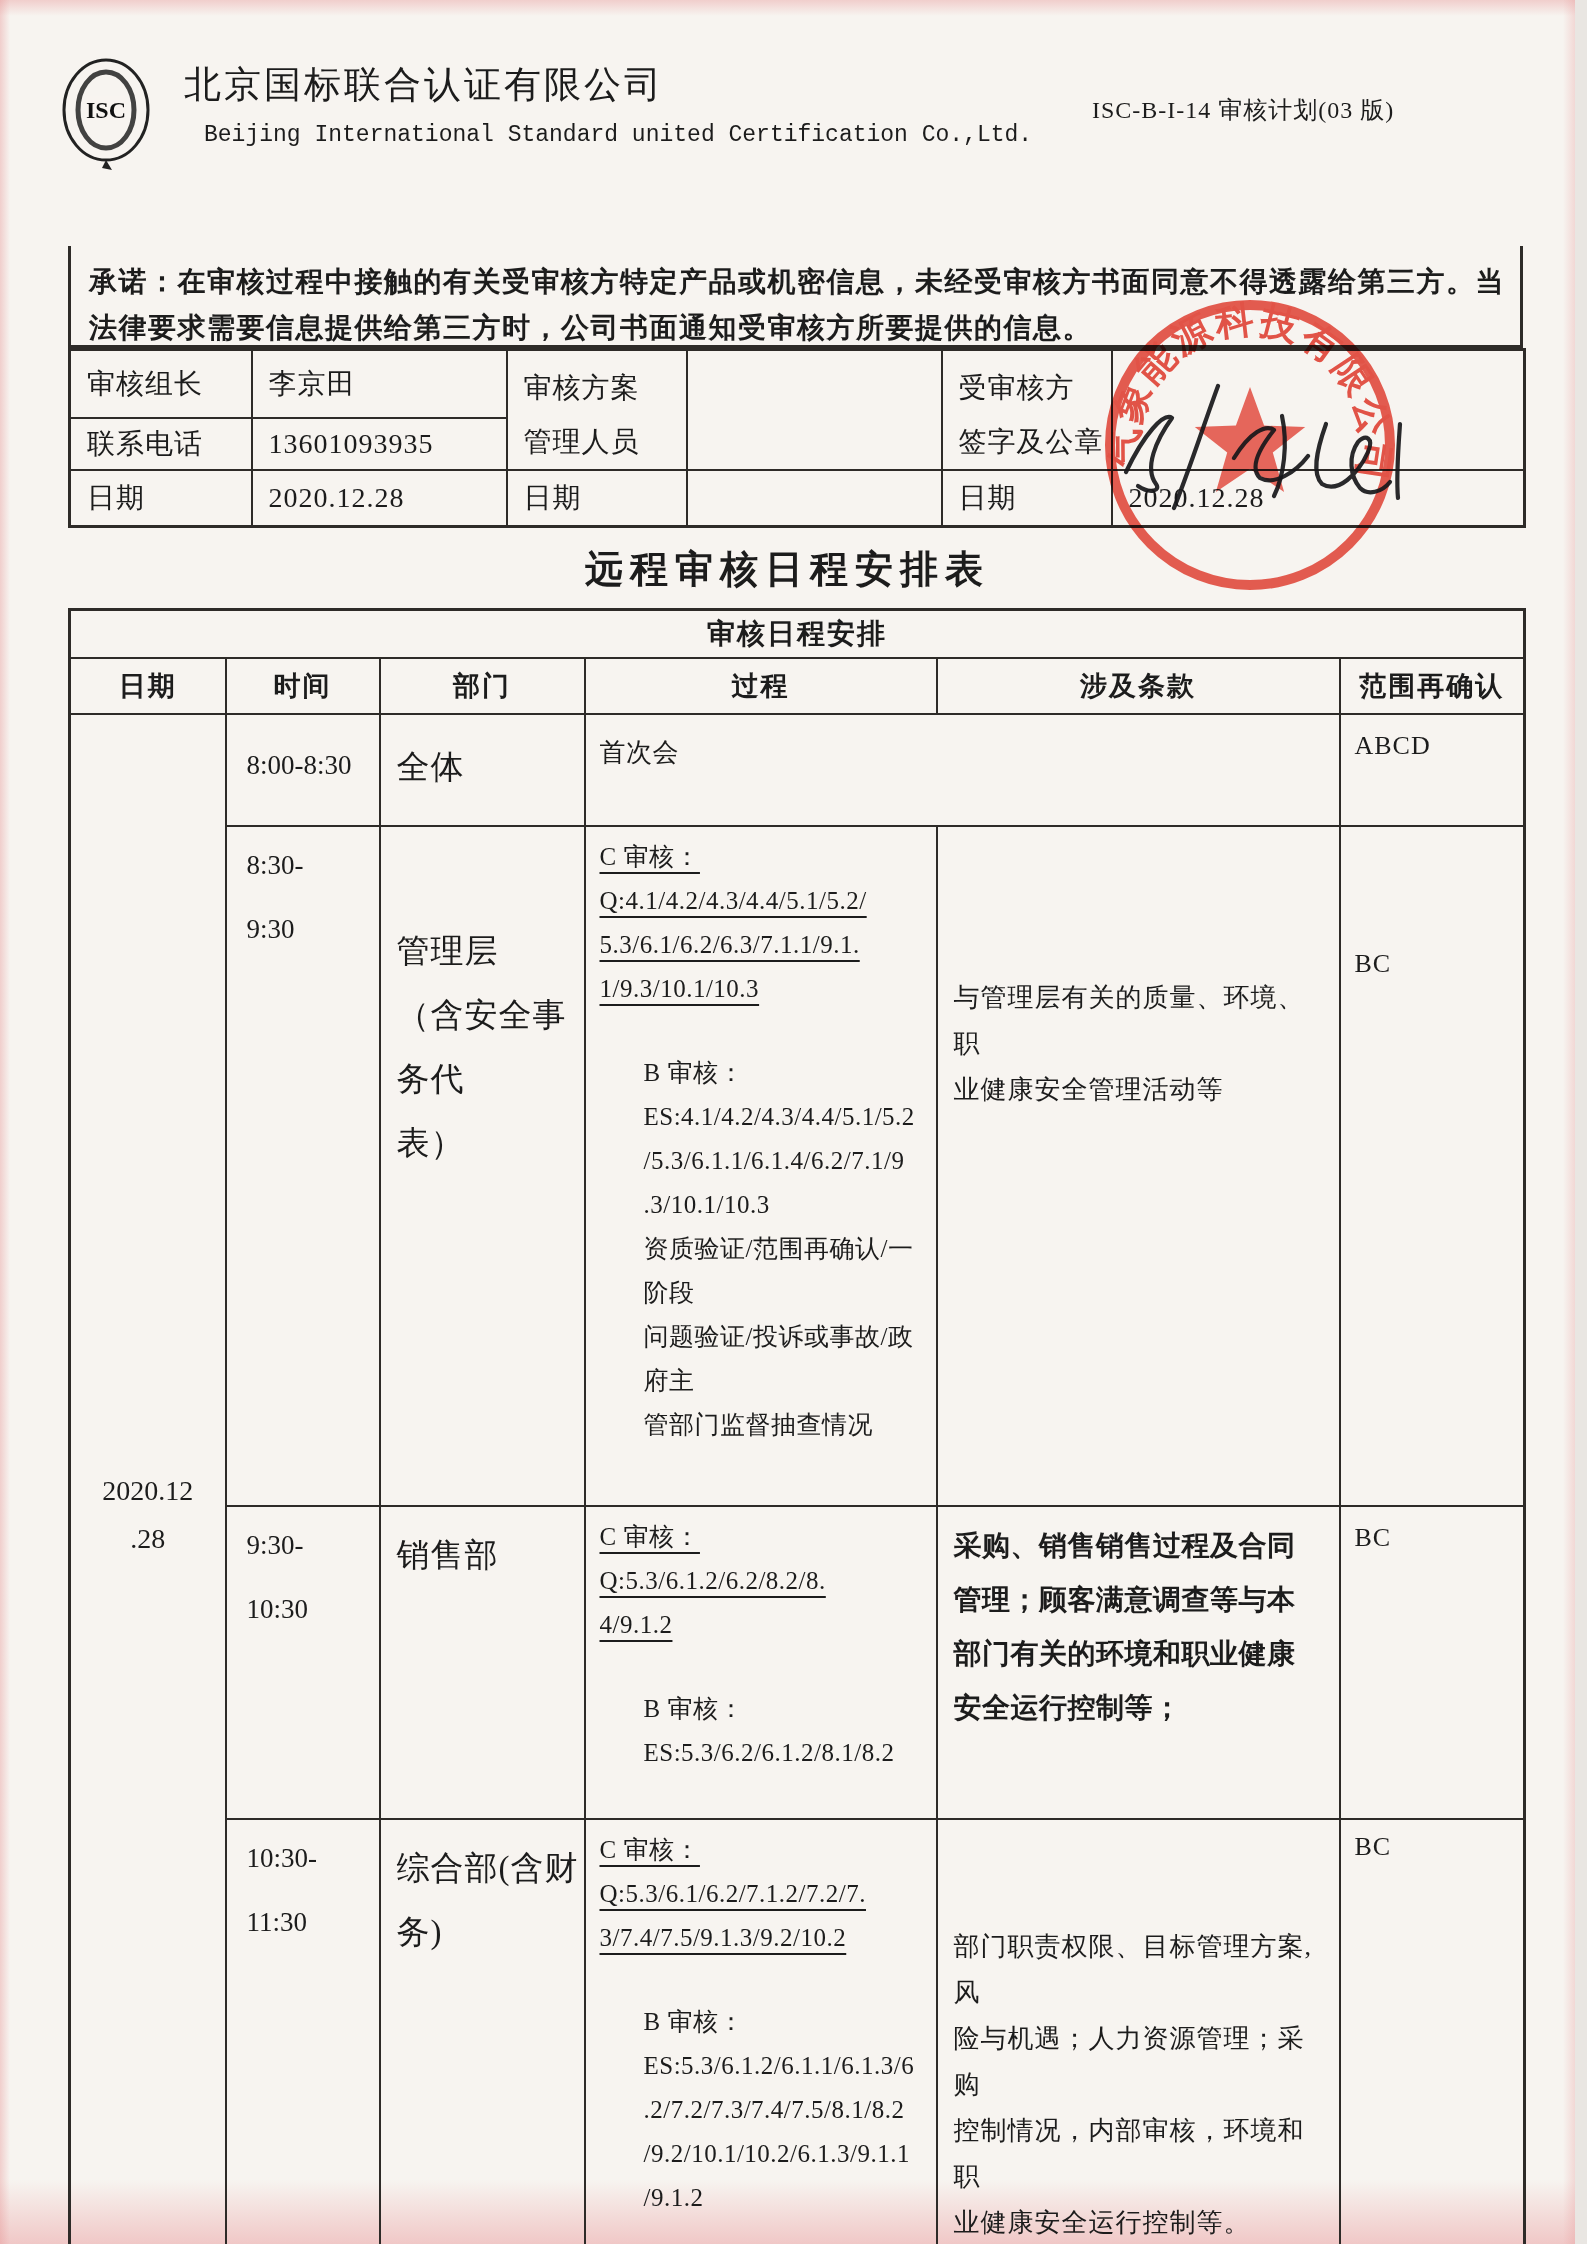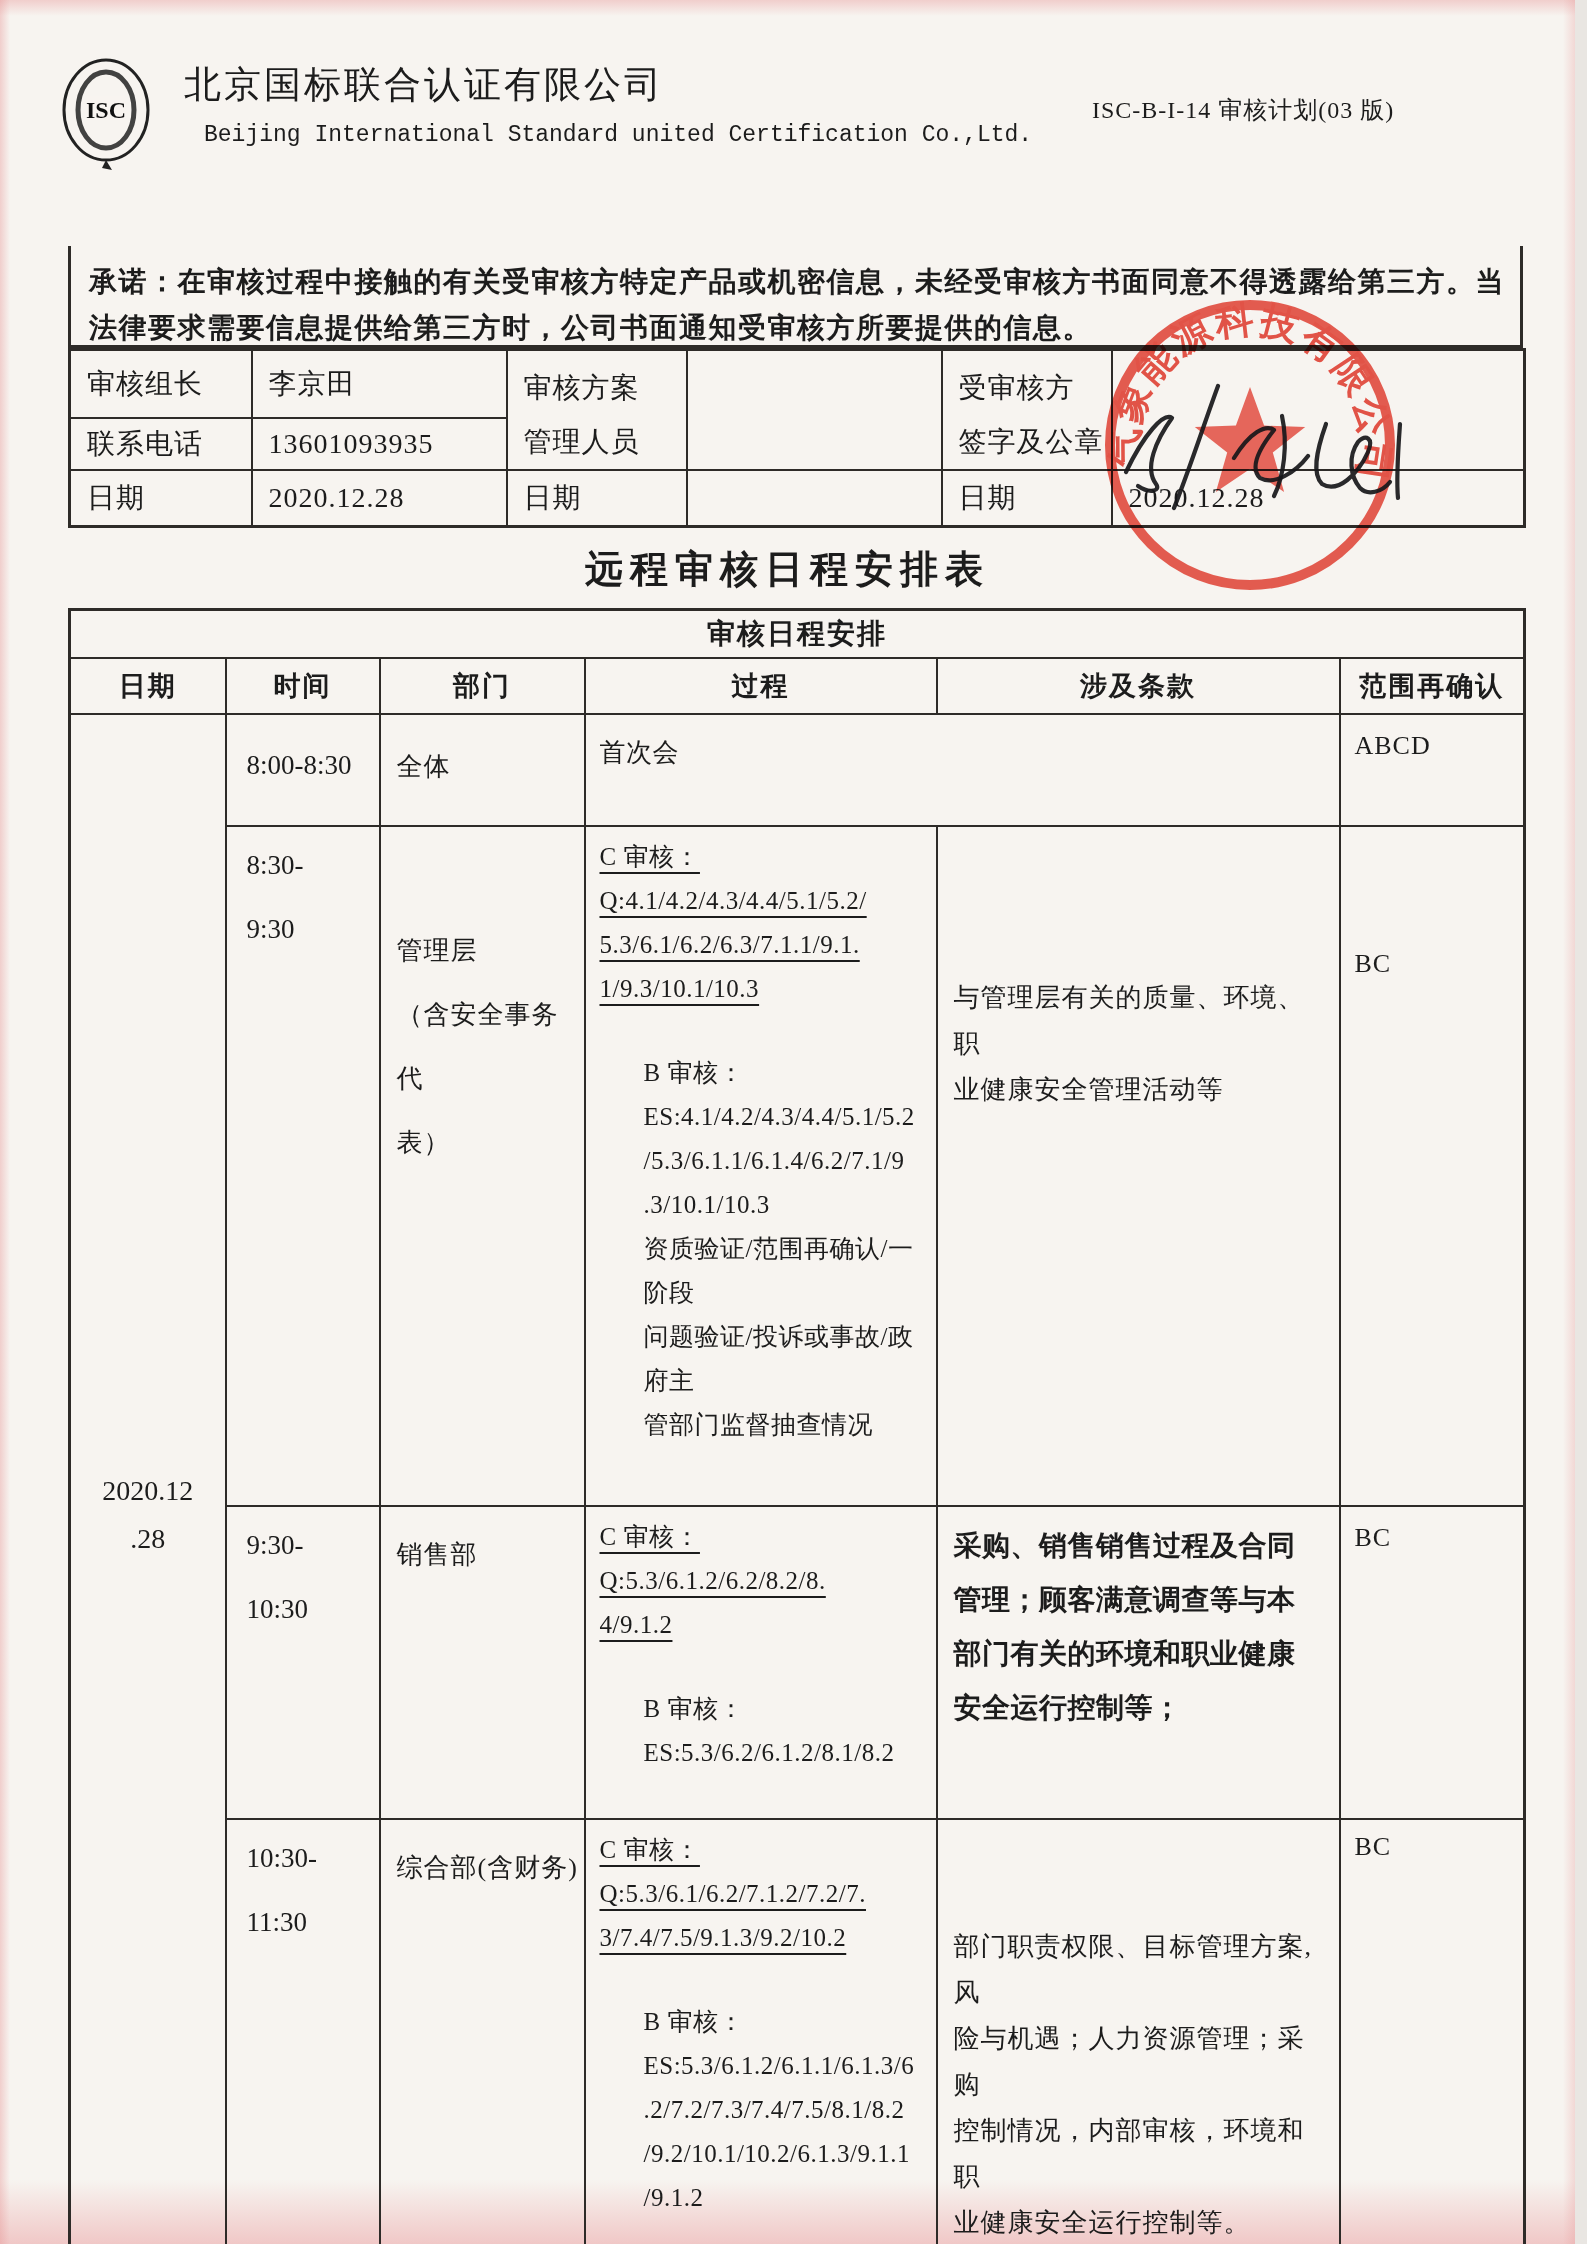--- a/index.html
+++ b/index.html
@@ -52,21 +52,21 @@
   .main{left:68px;top:608px;width:1455px;border:3px solid var(--line);}
   .main .th1 td{height:46px;text-align:center;vertical-align:middle;font-size:28px;font-weight:bold;letter-spacing:2px;}
   .main .th2 td{height:54px;text-align:center;vertical-align:middle;font-size:27px;font-weight:bold;letter-spacing:2px;}
   .main tr.r1>td{height:90px;}
   .main tr.r2>td{height:530px;}
   .main tr.r3>td{height:295px;}
   .main tr.r4>td{height:391px;}
   .date-cell{vertical-align:middle;text-align:center;font-size:28px;line-height:48px;white-space:pre-line;}
   td.time{font-size:27px;line-height:64px;padding:6px 0 0 20px;white-space:pre-line;}
   tr.r1 td.time{padding-top:18px;}
-  td.dept{font-size:26px;line-height:64px;padding:16px 4px 0 16px;white-space:pre-line;letter-spacing:1px;}
+  td.dept{font-size:33px;line-height:64px;padding:16px 4px 0 16px;white-space:pre-line;letter-spacing:1px;}
   tr.r1 td.dept{padding-top:20px;}
   tr.r2 td.dept{padding-top:92px;}
   td.proc{padding:8px 6px 0 14px;font-size:25px;line-height:44px;letter-spacing:.5px;}
   .pc{white-space:pre-line;text-decoration:underline;text-underline-offset:7px;text-decoration-thickness:1.5px;}
   .pb{white-space:pre-line;margin-top:40px;margin-left:44px;}
   tr.r1 td.proc{font-size:26px;padding-top:16px;}
   td.clauses{font-size:26px;line-height:46px;padding:14px 10px 0 16px;white-space:pre-line;letter-spacing:1px;}
   tr.r2 td.clauses{padding-top:148px;}
   tr.r3 td.clauses{font-size:28px;font-weight:600;line-height:54px;padding-top:12px;letter-spacing:.5px;}
   tr.r4 td.clauses{padding-top:104px;}

